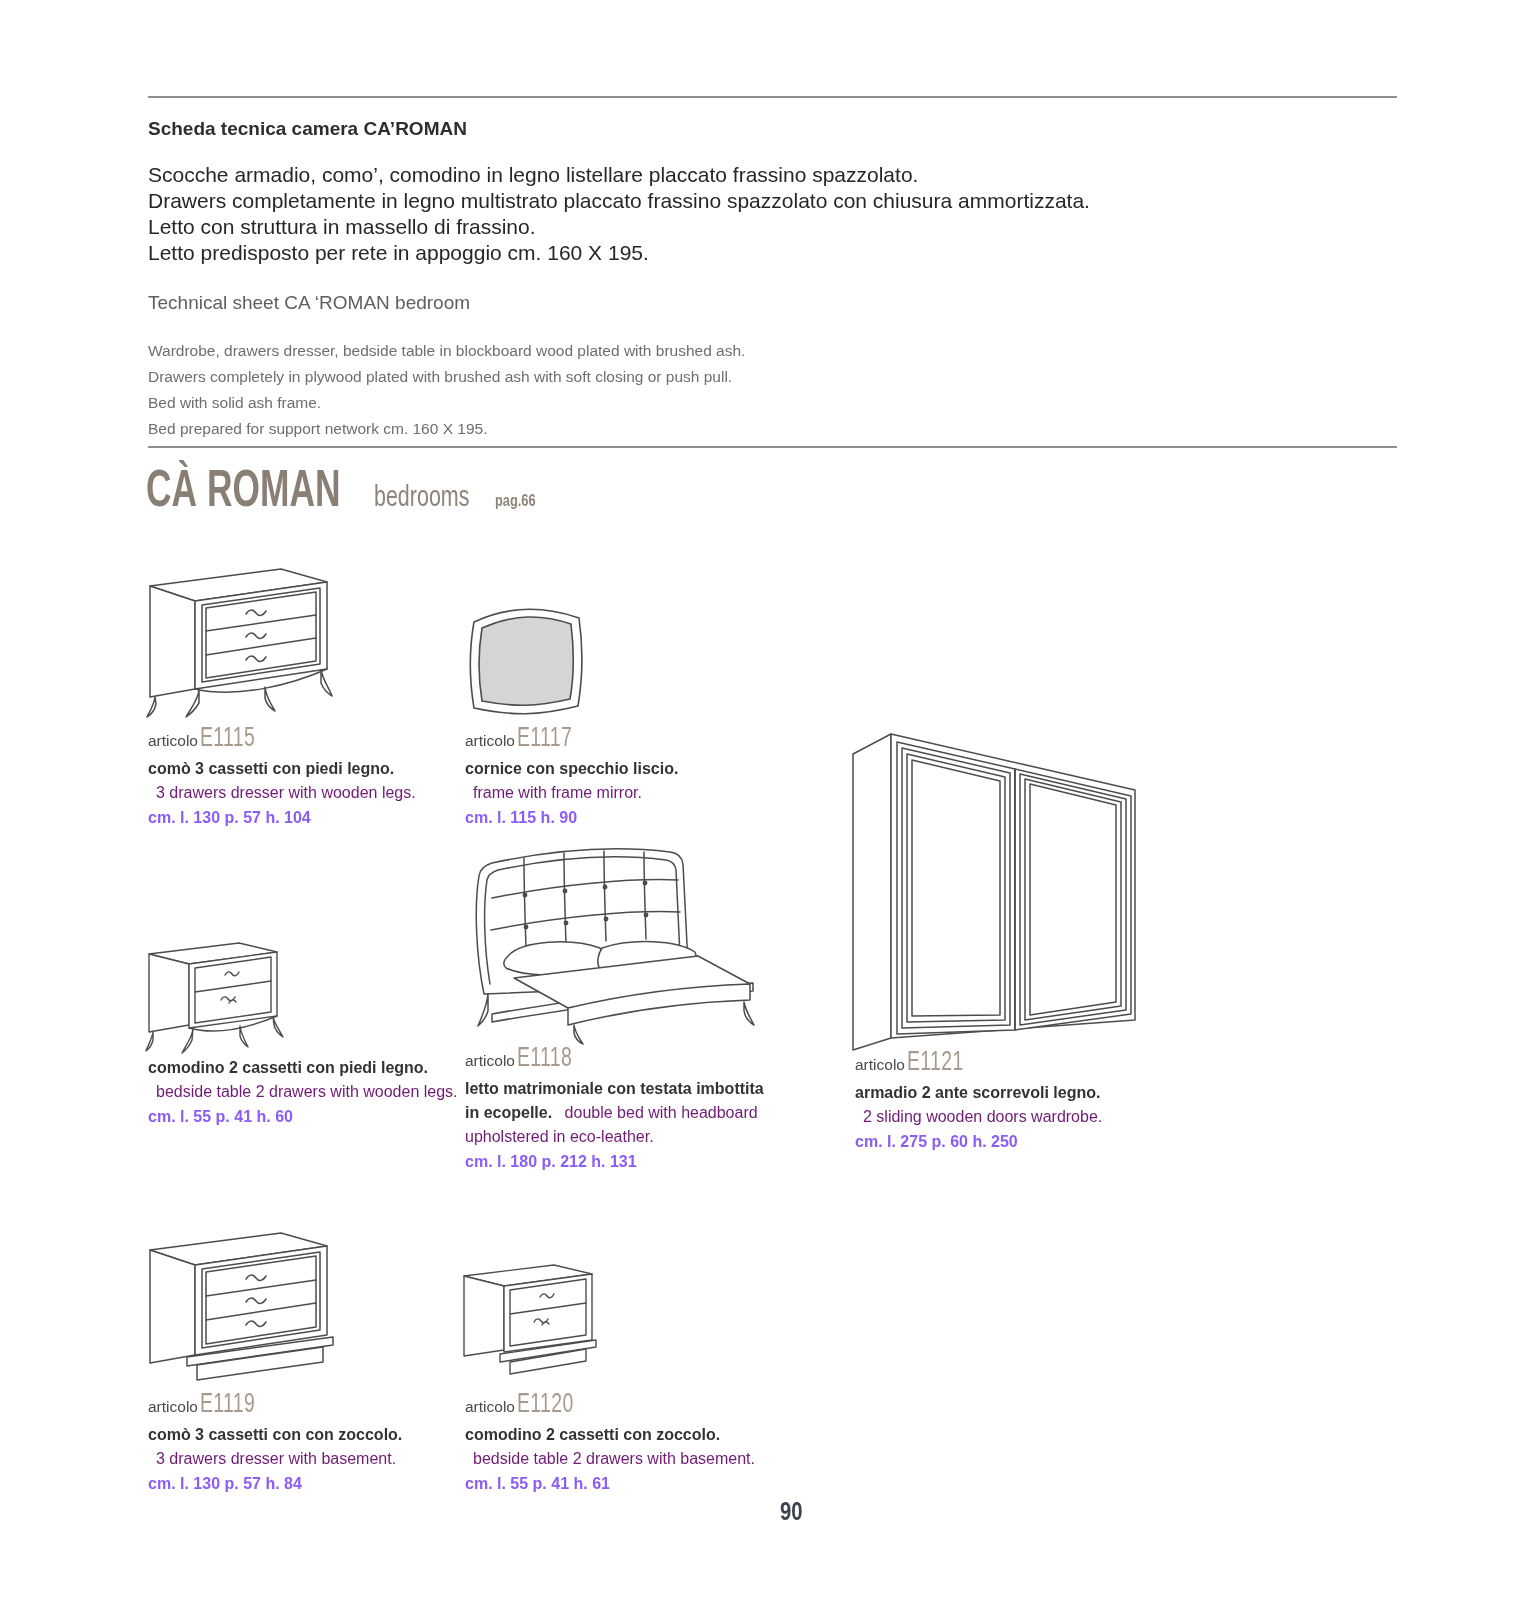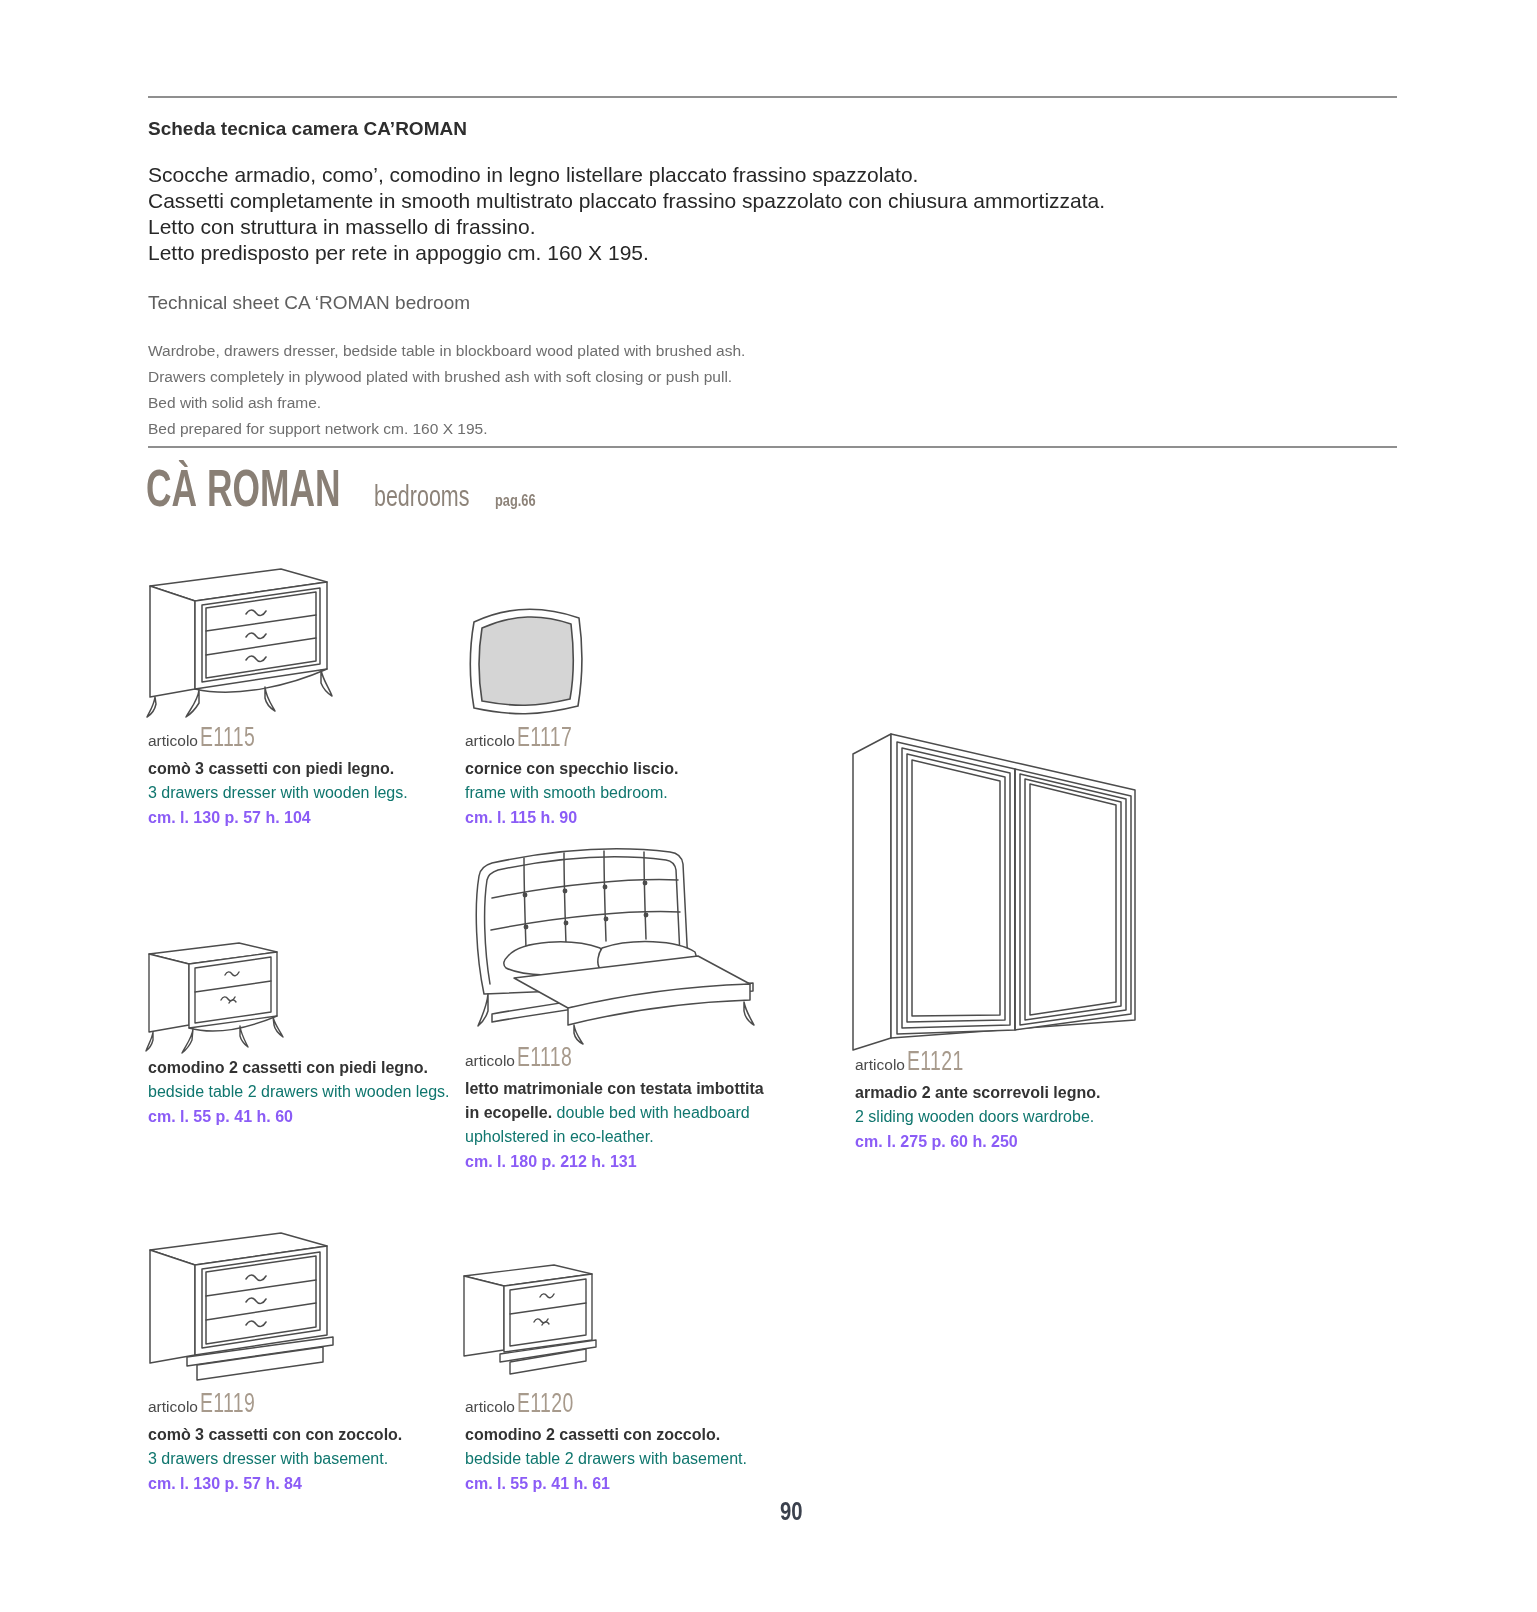--- a/index.html
+++ b/index.html
@@ -23,38 +23,38 @@
 
   .drawing { position:absolute; }
   .drawing svg { display:block; width:100%; height:100%; }
 
   .card-text { position:absolute; width:320px; }
   .art-line { margin-bottom:4px; white-space:nowrap; }
   .art-label { font-size:15.5px; font-weight:normal; color:#4a4a4a; }
   .art-code { display:inline-block; font-size:27px; color:#a79a8c; transform:scaleX(0.72); transform-origin:0 78%; margin-left:2px; letter-spacing:0.5px; }
   .desc { font-size:16px; line-height:24px; }
   .desc .it { font-weight:bold; color:#333; display:block; }
-  .desc .en { color:#0f766e; display:block; }
+  .desc .en { color:#701a75; display:block;margin-left:8px; }
   .card-text.inline-desc .desc .it,
   .card-text.inline-desc .desc .en { display:inline; }
   .dims { font-size:16px; font-weight:bold; color:#8b5cf6; line-height:24px; margin-top:1px; }
 
   .page-number { position:absolute; left:780px; top:1496px; font-size:26px; font-weight:bold; color:#3b414d; transform:scaleX(0.78); transform-origin:0 0; }
 </style>
 </head>
 <body>
 
 <div class="page">
 
   <div class="rule rule1"></div>
 
   <div class="it-title">Scheda tecnica camera CA’ROMAN</div>
   <div class="it-lines">
     <div>Scocche armadio, como’, comodino in legno listellare placcato frassino spazzolato.</div>
-    <div>Cassetti completamente in smooth multistrato placcato frassino spazzolato con chiusura ammortizzata.</div>
+    <div>Drawers completamente in legno multistrato placcato frassino spazzolato con chiusura ammortizzata.</div>
     <div>Letto con struttura in massello di frassino.</div>
     <div>Letto predisposto per rete in appoggio cm. 160 X  195.</div>
   </div>
 
   <div class="en-title">Technical sheet CA ‘ROMAN bedroom</div>
   <div class="en-lines">
     <div>Wardrobe, drawers dresser, bedside table in blockboard wood plated with brushed ash.</div>
     <div>Drawers completely in plywood plated with brushed ash with soft closing or push pull.</div>
     <div>Bed with solid ash frame.</div>
     <div>Bed prepared for support network cm. 160 X 195.</div>
@@ -208,21 +208,21 @@
         <span class="it">comò 3 cassetti con piedi legno.</span> 
         <span class="en">3 drawers dresser with wooden legs.</span>
       </div>
     <div class="dims">cm. l. 130 p. 57 h. 104</div>
   </div>
 
   <div class="card-text" style="left:465px; top:722px;">
     <div class="art-line"><span class="art-label">articolo</span><span class="art-code">E1117</span></div>
     <div class="desc">
         <span class="it">cornice con specchio liscio.</span> 
-        <span class="en">frame with smooth bedroom.</span>
+        <span class="en">frame with frame mirror.</span>
       </div>
     <div class="dims">cm. l. 115 h. 90</div>
   </div>
 
   <div class="card-text" style="left:148px; top:1056px;">
     <div class="desc">
         <span class="it">comodino 2 cassetti con piedi legno.</span> 
         <span class="en">bedside table 2 drawers with wooden legs.</span>
       </div>
     <div class="dims">cm. l. 55 p. 41 h. 60</div>

